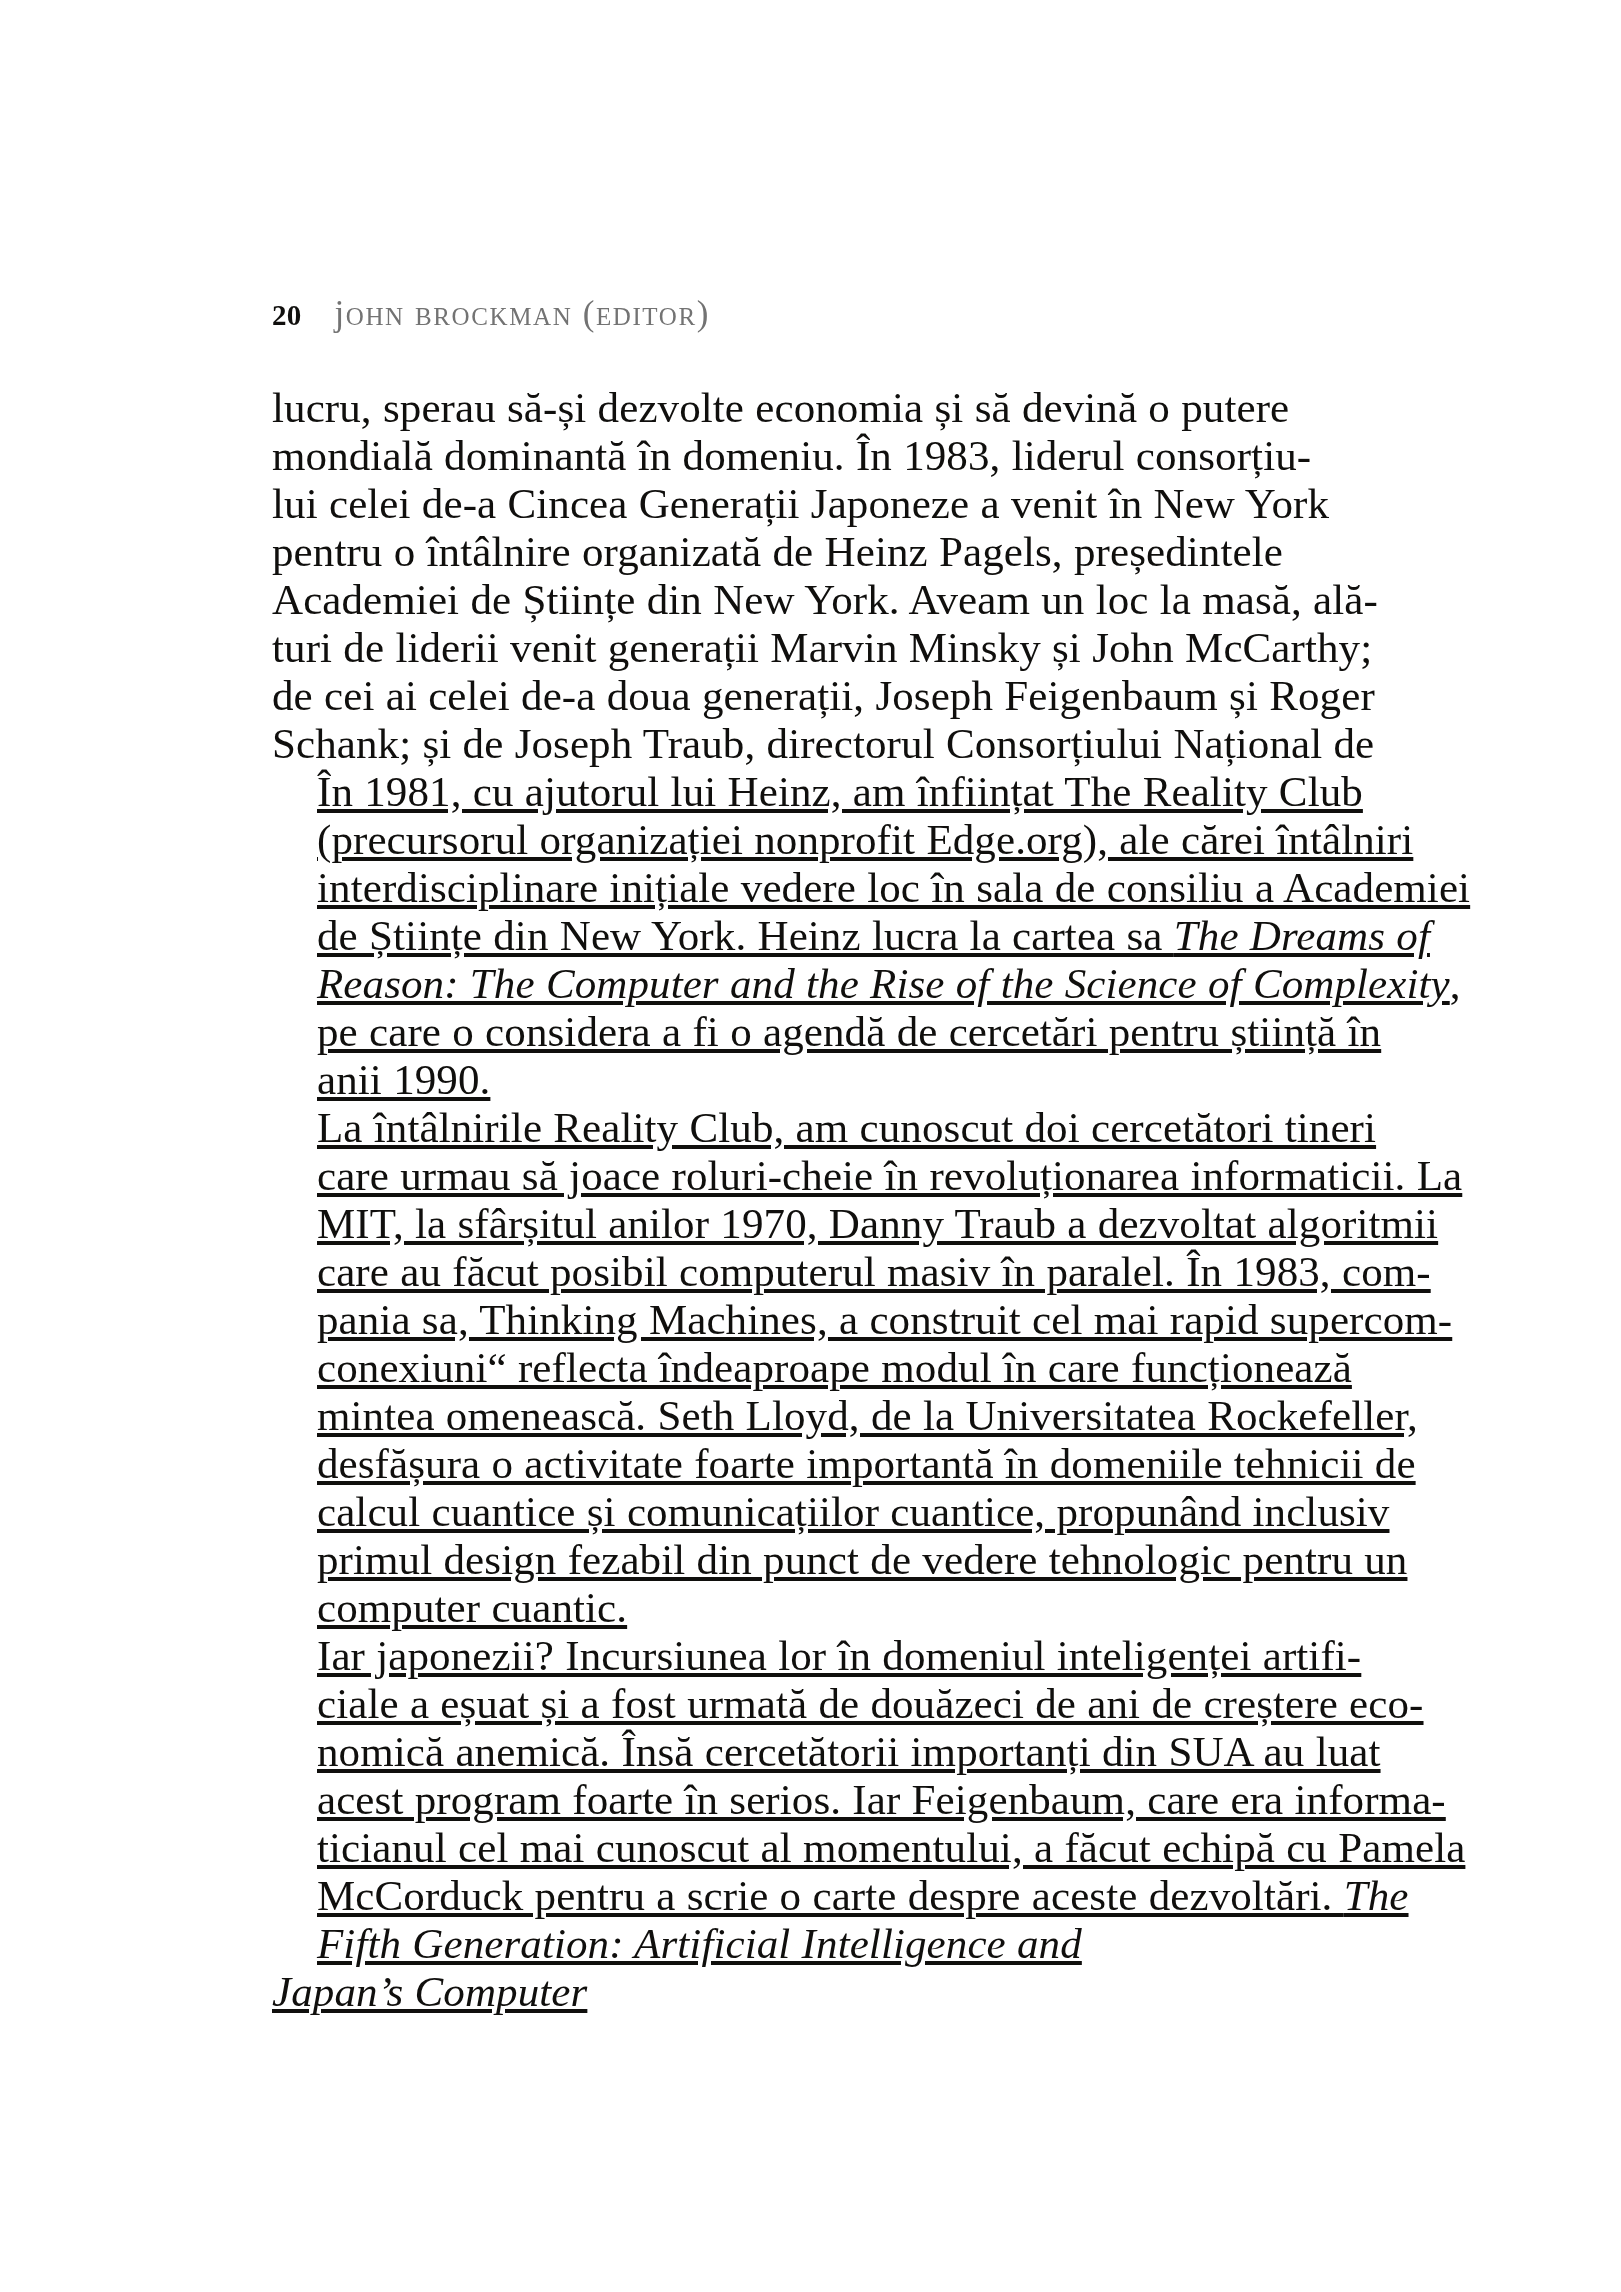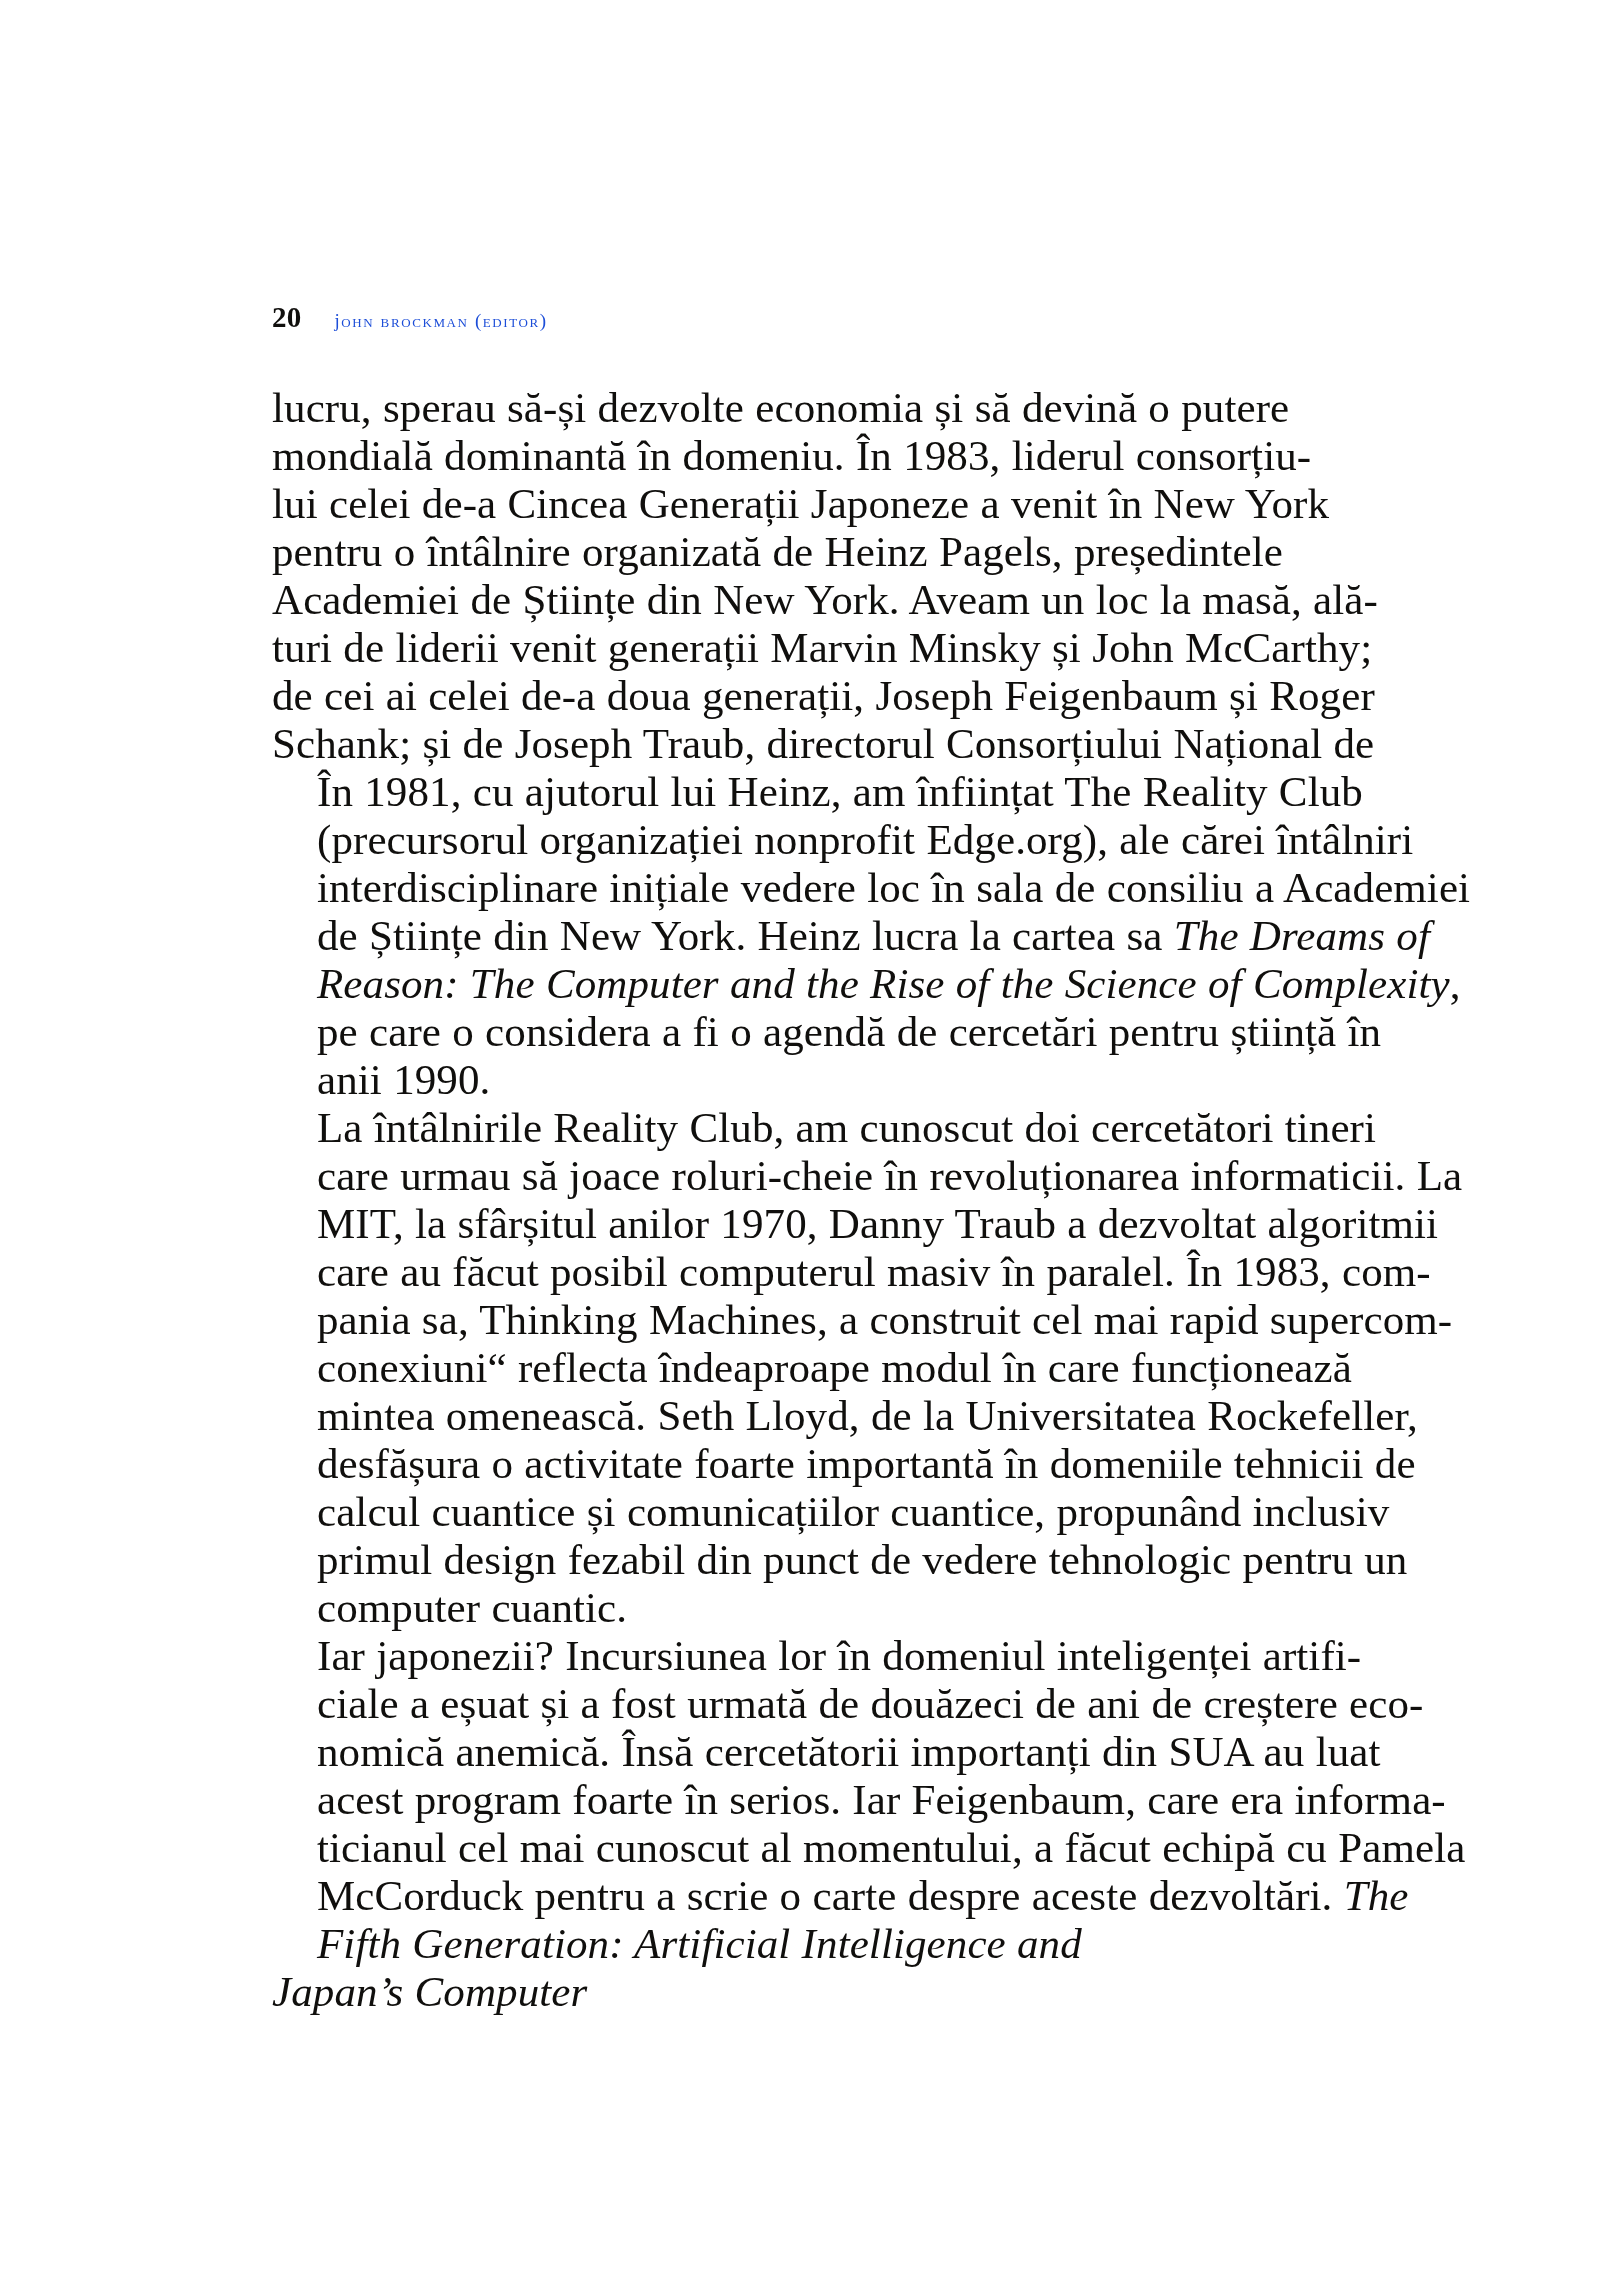--- a/index.html
+++ b/index.html
@@ -30,47 +30,46 @@
     white-space: nowrap;
   }
   .folio {
     font-size: 29px;
     font-weight: 700;
     letter-spacing: 0.2px;
     color: #100f0d;
   }
   .head-title {
     margin-left: 33px;
-    font-size: 19px;
+    font-size: 35px;
     font-variant: small-caps;
     text-transform: lowercase;
     letter-spacing: 1.6px;
-    color: #1d4ed8;
-    margin-top: 16px;
+    color: #737373;
   }
   .head-title::first-letter { font-variant: normal; }
 
   
   .textblock {
     position: absolute;
     left: 272px;
     top: 384px;
     width: 929px;
   }
   p.para {
     margin: 0;
     font-size: 43px;
     line-height: 48px;
     text-align: justify;
     text-justify: inter-word;
     letter-spacing: 0.1px;
     word-spacing: 0.4px;
     hyphens: manual;
   }
-  p.para.indent { text-indent: 45px; }
+  p.para.indent { text-indent: 45px; text-decoration: underline; }
   
   p.para > span.line {
     display: block;
     text-align: justify;
     white-space: nowrap;
   }
   p.para > span.line.last {
     text-align: left;
     white-space: normal;
   }

